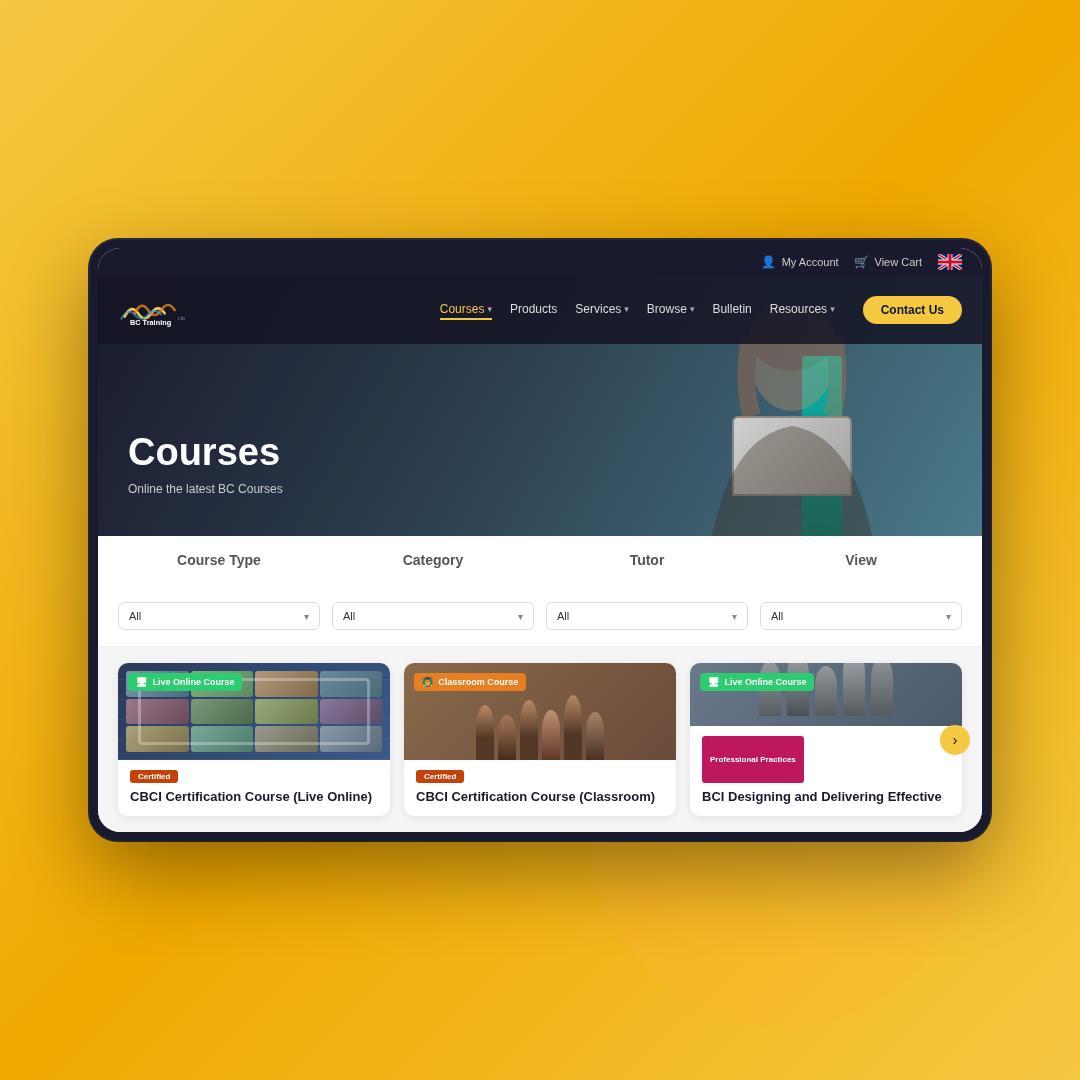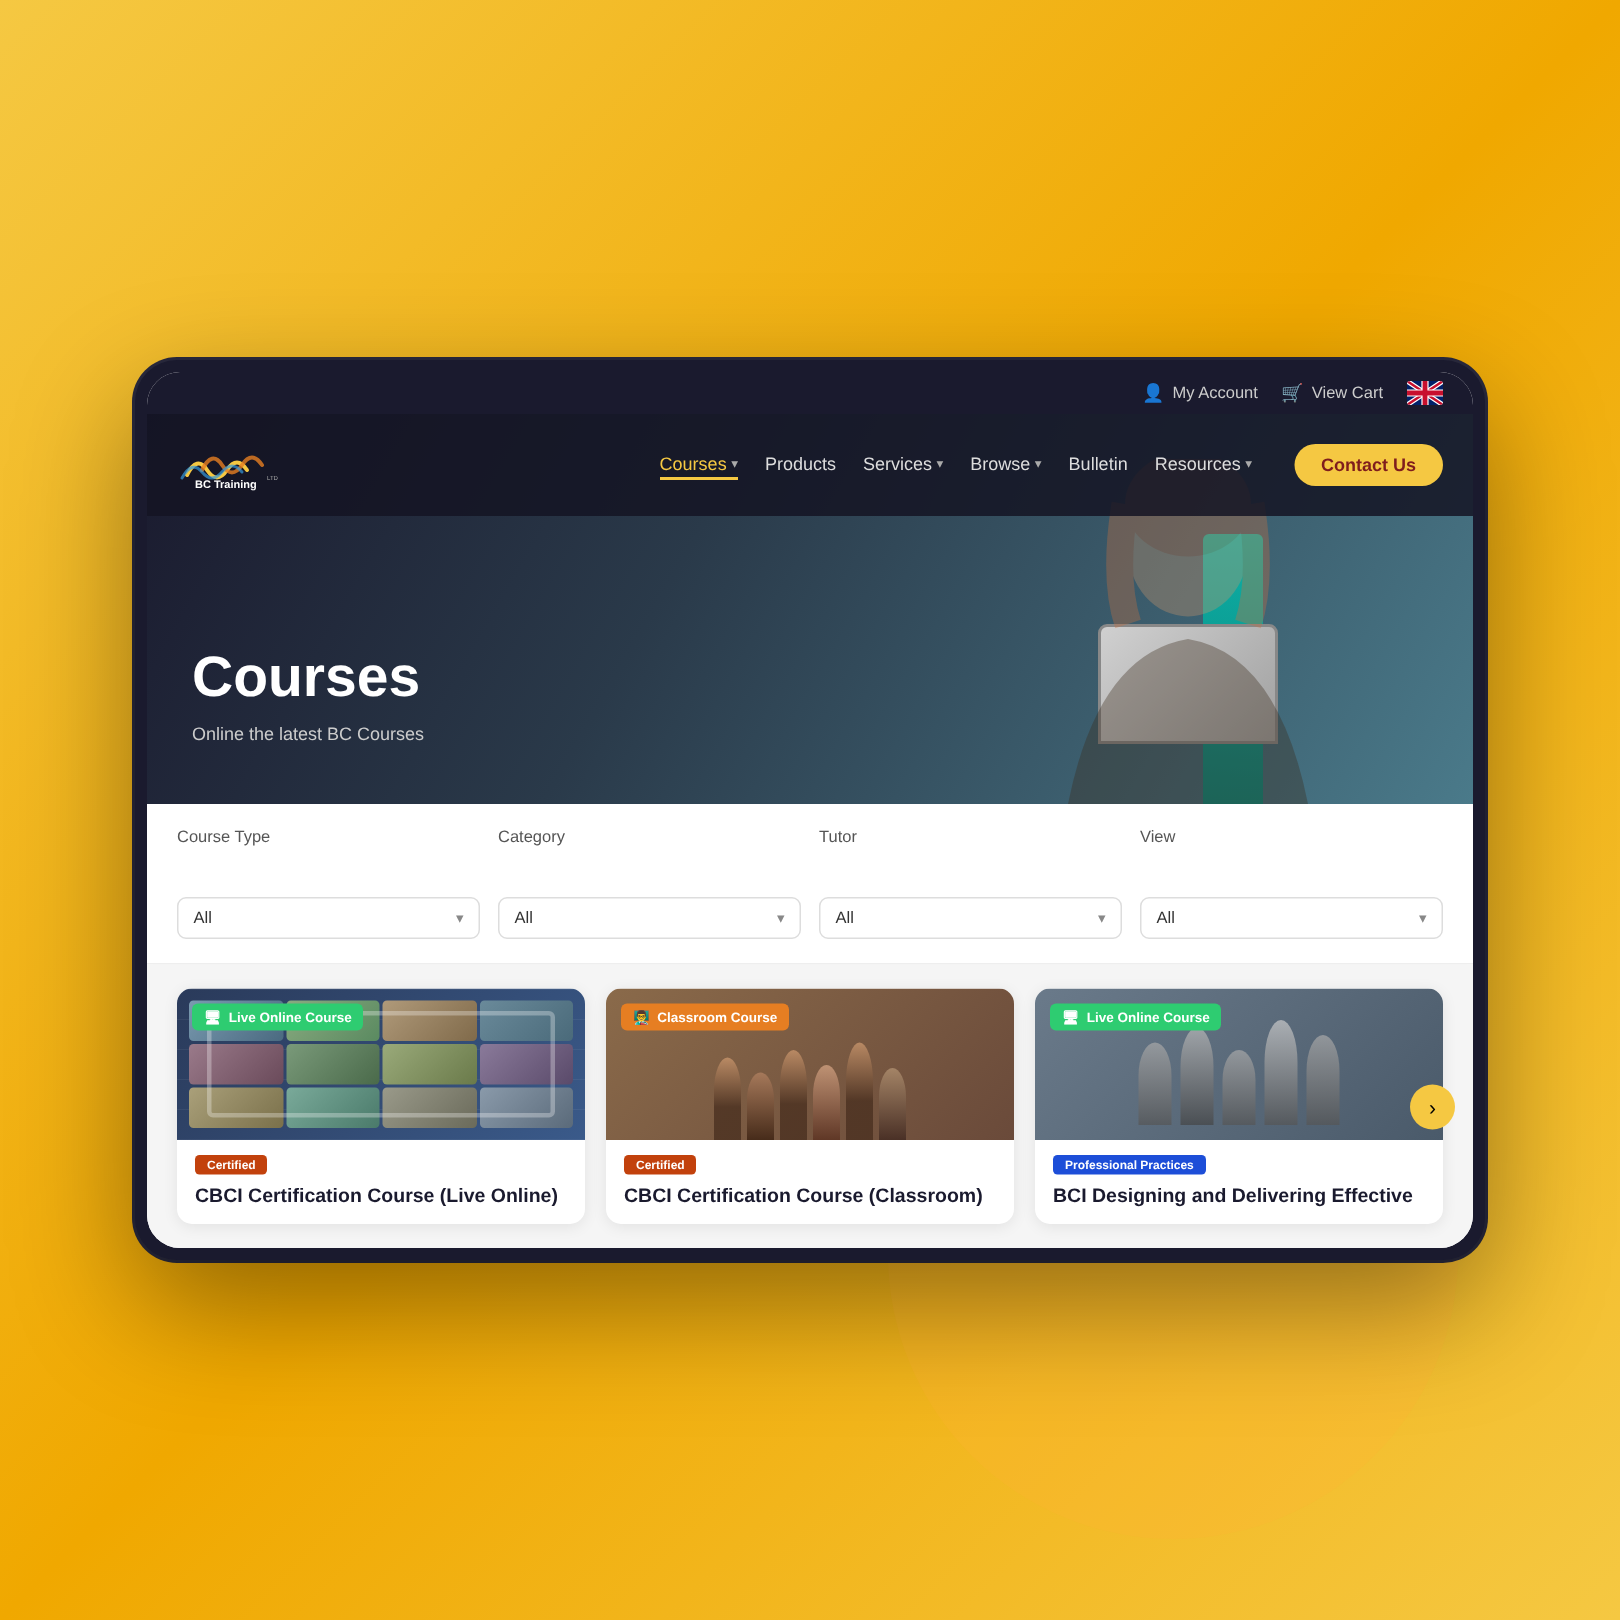--- a/index.html
+++ b/index.html
@@ -165,21 +165,21 @@
       border-bottom: 2px solid #f5c842;
     }
 
     .nav-link .chevron {
       font-size: 9px;
       color: #aaa;
     }
 
     .contact-btn {
       background: #f5c842;
-      color: #7f1d1d;
+      color: #0f172a;
       border: none;
       border-radius: 20px;
       padding: 7px 18px;
       font-size: 12px;
       font-weight: 600;
       cursor: pointer;
       margin-left: 10px;
     }
 
     
@@ -215,23 +215,24 @@
     }
 
     .filter-group {
       flex: 1;
       display: flex;
       flex-direction: column;
       gap: 6px;
     }
 
     .filter-label {
-      font-size: 11px;
+      font-size: 14px;
       color: #555;
-      font-weight: 400;
+      font-weight: 700;
+      text-align: center;
     }
 
     .filter-select {
       border: 1px solid #ddd;
       border-radius: 6px;
       padding: 7px 10px;
       font-size: 11px;
       color: #333;
       background: #fff;
       display: flex;
@@ -393,25 +394,25 @@
       color: #fff;
       font-size: 8px;
       font-weight: 700;
       padding: 2px 8px;
       border-radius: 3px;
       align-self: flex-start;
     }
 
     .tag-professional {
       display: inline-block;
-      background: #1d4ed8;
+      background: #be185d;
       color: #fff;
       font-size: 8px;
       font-weight: 700;
-      padding: 2px 8px;
+      padding: 19px 8px;
       border-radius: 3px;
       align-self: flex-start;
     }
 
     .card-title {
       font-size: 13px;
       font-weight: 700;
       color: #1a1a2e;
       line-height: 1.3;
     }

